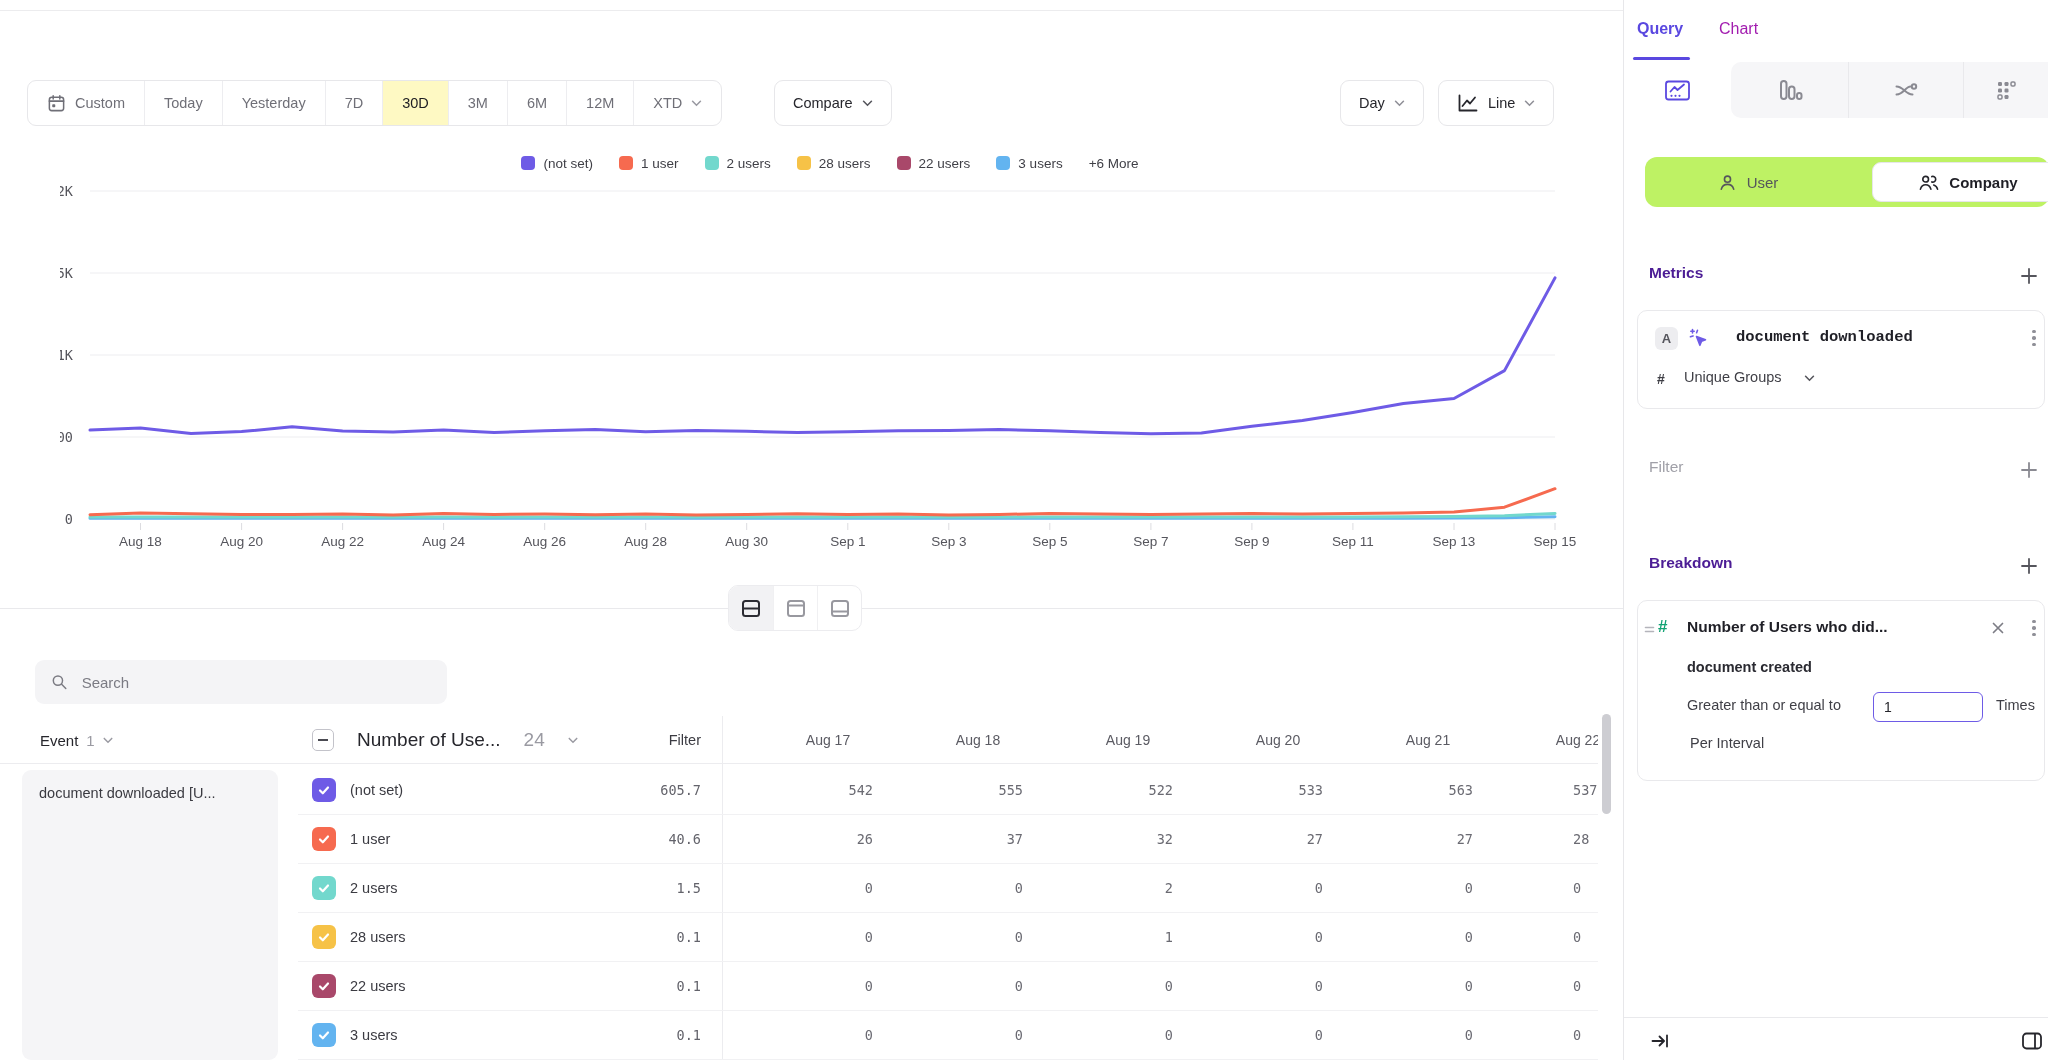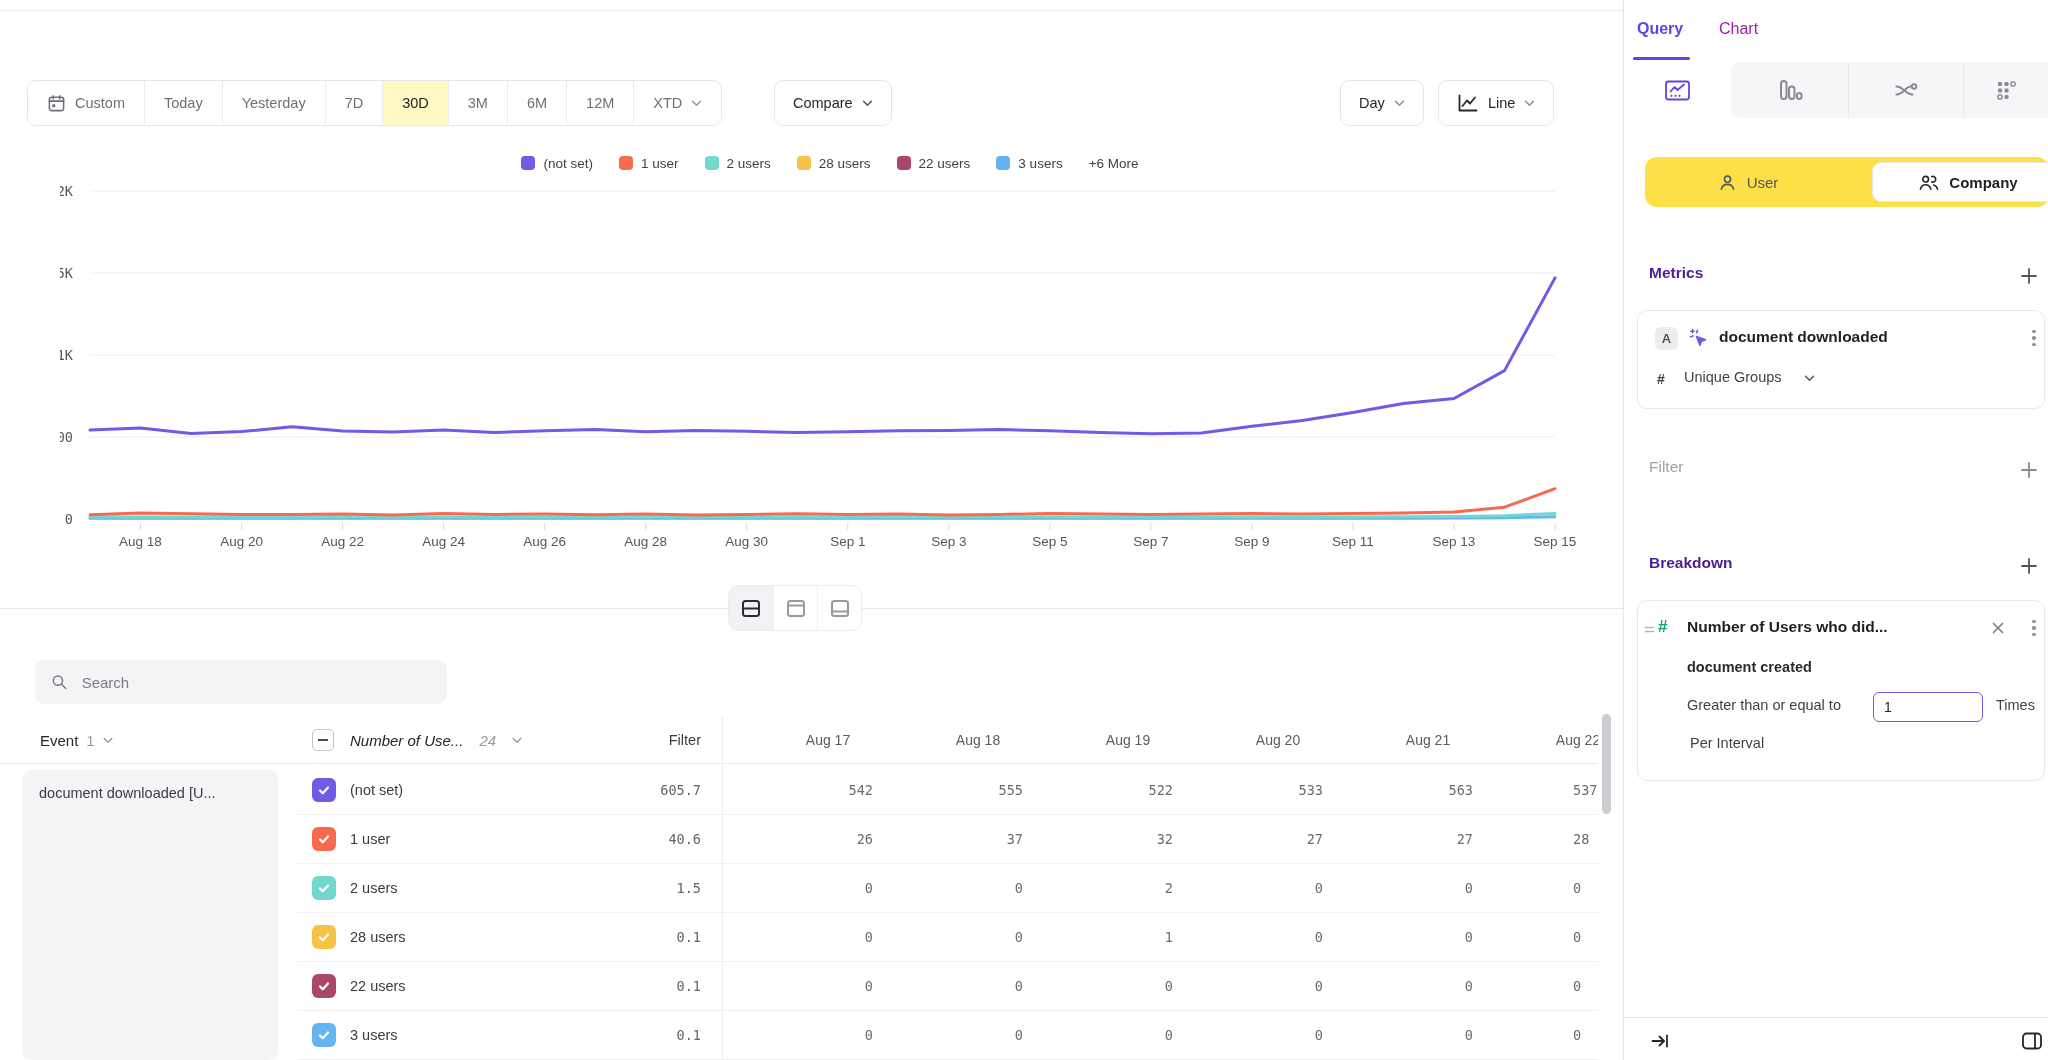--- a/index.html
+++ b/index.html
@@ -41,22 +41,22 @@
   .search-box input{border:none;background:transparent;outline:none;font-size:15px;color:#26262c;
     font-family:"Liberation Sans",sans-serif;width:100%;}
   .search-box input::placeholder{color:#7b7b83;}
 
   
   .table-clip{position:absolute;left:0;top:712px;width:1598px;height:348px;overflow:hidden;}
   .thead{position:absolute;left:0;top:4px;width:1598px;height:48px;border-bottom:1px solid #ececef;}
   .event-h{position:absolute;left:40px;top:0;height:48px;display:flex;align-items:center;gap:8px;
     font-size:15px;color:#26262c;font-weight:500;}
   .hcount{color:#9a9aa2;font-weight:400;}
-  .series-h{position:absolute;left:312px;top:0;height:48px;display:flex;align-items:center;gap:16px;
-    font-size:15px;color:#26262c;font-weight:500;font-style:italic;}
+  .series-h{position:absolute;left:312px;top:0;height:48px;display:flex;align-items:center;gap:23px;
+    font-size:19px;color:#26262c;font-weight:500;}
   .minus-box{width:22px;height:22px;border:1.5px solid #c3c3ca;border-radius:5px;background:#fff;
     display:flex;align-items:center;justify-content:center;cursor:pointer;}
   .minus-box::after{content:"";width:10px;height:2px;background:#4a4a52;display:block;}
   .avg-h{position:absolute;left:401px;top:0;width:300px;height:48px;line-height:48px;text-align:right;
     font-size:14.5px;color:#3b3b42;}
   .dcol{position:absolute;top:0;width:150px;height:48px;line-height:48px;text-align:center;
     font-size:14px;color:#5b5b63;}
   .col-divider{position:absolute;left:722px;top:4px;width:1px;height:344px;background:#ececef;}
   .event-cell{position:absolute;left:22px;top:58px;width:256px;height:290px;background:#f5f5f7;
     border-radius:9px;padding:15px 17px;font-size:14.5px;color:#3a3a41;cursor:pointer;}
@@ -78,21 +78,21 @@
   .panel{position:absolute;left:1623px;top:0;width:425px;height:1060px;background:#fff;
     border-left:1px solid #e7e7ea;}
   .ptab{position:absolute;top:20px;font-size:16px;cursor:pointer;}
   .ptab.active{color:#5a48e0;font-weight:700;}
   .ptab.idle{color:#a21caf;font-weight:500;}
   .ptab-underline{position:absolute;left:9px;top:57px;width:57px;height:3px;background:#5a48e0;border-radius:2px;}
   .icon-row-bg{position:absolute;left:107px;top:62px;width:318px;height:56px;background:#f6f6f8;
     border-radius:10px 0 0 10px;}
   .icon-cell{position:absolute;top:62px;height:56px;display:flex;align-items:center;justify-content:center;cursor:pointer;}
   .icon-sep{position:absolute;top:62px;width:1px;height:56px;background:#e9e9ec;}
-  .scope-toggle{position:absolute;left:21px;top:157px;width:404px;height:50px;background:#fde047;
+  .scope-toggle{position:absolute;left:21px;top:157px;width:404px;height:50px;background:#bef264;
     border-radius:12px;display:flex;align-items:center;}
   .scope-opt{display:flex;align-items:center;justify-content:center;gap:10px;font-size:15px;cursor:pointer;}
   .scope-opt.idle{width:206px;color:#55555c;}
   .scope-pill{position:absolute;left:227px;top:5px;width:192px;height:40px;background:#fff;border-radius:9px;
     border:1px solid #e6e6ea;display:flex;align-items:center;justify-content:center;gap:10px;
     font-size:15px;color:#1f1f26;font-weight:600;cursor:pointer;}
   .sec-head{position:absolute;left:25px;height:22px;font-size:15.5px;}
   .sec-head.dark{color:#4c1d95;font-weight:700;}
   .sec-head.muted{color:#a0a0a8;font-weight:500;}
   .plus-btn{position:absolute;left:393px;width:24px;height:24px;display:flex;align-items:center;
@@ -483,21 +483,21 @@
           <path d="M9 2v14M2 9h14"></path>
         </svg>
     </div>
 
     <div class="pcard" style="top:310px;height:99px;">
       <div class="badge-a" style="left:17px;top:16px;">A</div>
       <svg class="abs" style="left:49px;top:16px;" width="22" height="22" viewBox="0 0 22 22" fill="none" stroke="#6e5be6" stroke-width="1.6" stroke-linecap="round">
           <path d="M9.5 9.5l9 3.2-4 1.6-1.6 4z" fill="#6e5be6" stroke-linejoin="round"></path>
           <path d="M5.5 2.5v3.4M3.8 4.2h3.4M10.5 3.2l-.9 2.6M3.4 9.8l2.6-.9"></path>
         </svg>
-      <div class="card-title" style="left:81px;top:17px;">document downloaded</div>
+      <div class="card-title" style="left:98px;top:17px;font-family:Liberation Mono, monospace;">document downloaded</div>
       <div class="kebab" style="left:388px;top:16px;">
           <i></i>
           <i></i>
           <i></i>
         </div>
       <div class="hash-gray" style="left:19px;top:60px;">#</div>
       <div class="card-sub" style="left:46px;top:58px;">Unique Groups</div>
       <svg class="abs chev" style="left:166px;top:64px;" width="11" height="7" viewBox="0 0 12 8" fill="none" stroke="#55555c" stroke-width="1.8" stroke-linecap="round">
           <path d="M1.5 1.5L6 6l4.5-4.5"></path>
         </svg>

